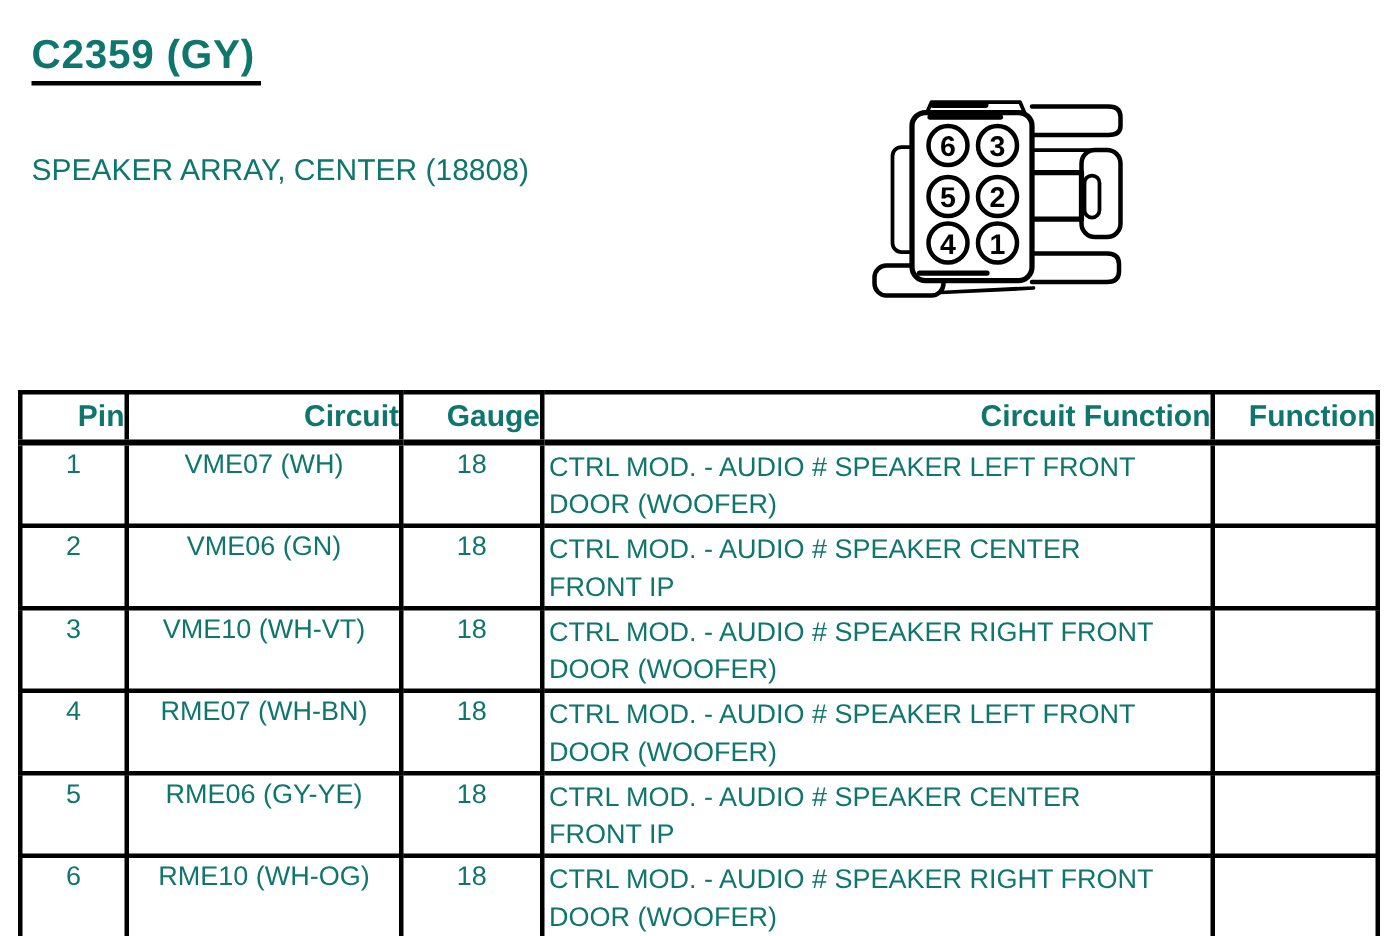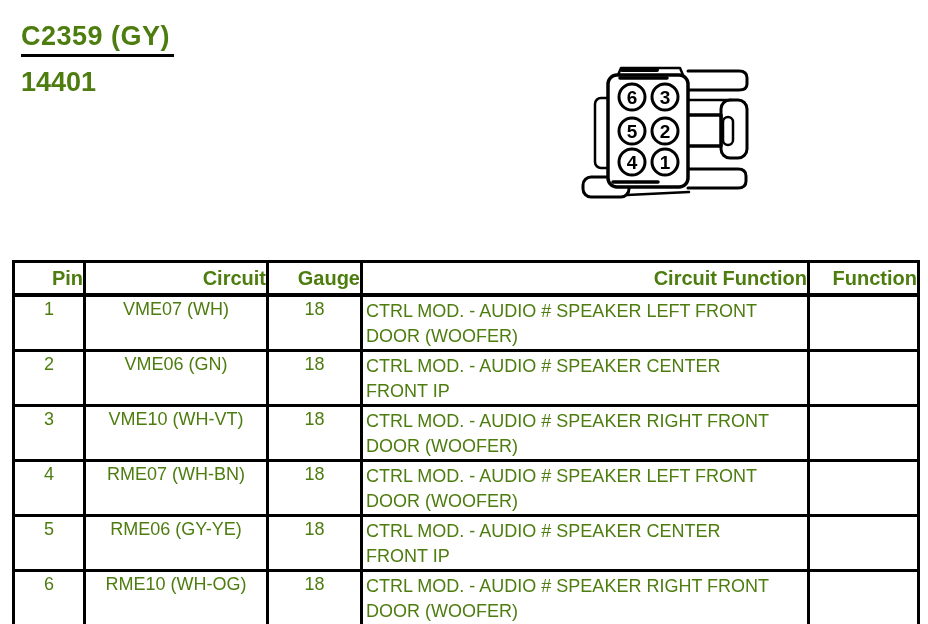--- a/index.html
+++ b/index.html
@@ -1,21 +1,21 @@
 <!DOCTYPE html>
 <html><head>
 <meta charset="utf-8">
 <style>
   html,body { margin:0; padding:0; background:#fff; }
   .page {
     position: relative;
     width: 928px;
     height: 624px;
     background: #ffffff;
-    color: #4d7c0f;
+    color: #0f766e;
     font-family: "Liberation Sans", sans-serif;
     overflow: hidden;
   }
   .connector-id {
     position: absolute;
     left: 21px; top: 21px;
     font-size: 27px;
     font-weight: bold;
     letter-spacing: 0.5px;
     border-bottom: 3px solid #000;
@@ -75,21 +75,21 @@
     font-weight: bold;
     font-family: "Liberation Sans", sans-serif;
   }
 </style>
 </head>
 <body>
 
 <div class="page">
 
   <div class="connector-id">C2359 (GY)</div>
-  <div class="part-number">14401</div>
+  <div class="description">SPEAKER ARRAY, CENTER (18808)</div>
 
   <svg class="connector-svg" width="240" height="175" viewBox="0 0 240 175" fill="none" stroke="#000" stroke-linejoin="round" stroke-linecap="round">
 
     <g>
       <path d="M63,30 L66,23 L125,23 L128,30" stroke-width="2.5"></path>
       <path d="M67,25 L102,25" stroke-width="4"></path>
     </g>
 
     <rect x="40" y="53" width="18" height="70" rx="6" stroke-width="2.5"></rect>
 

